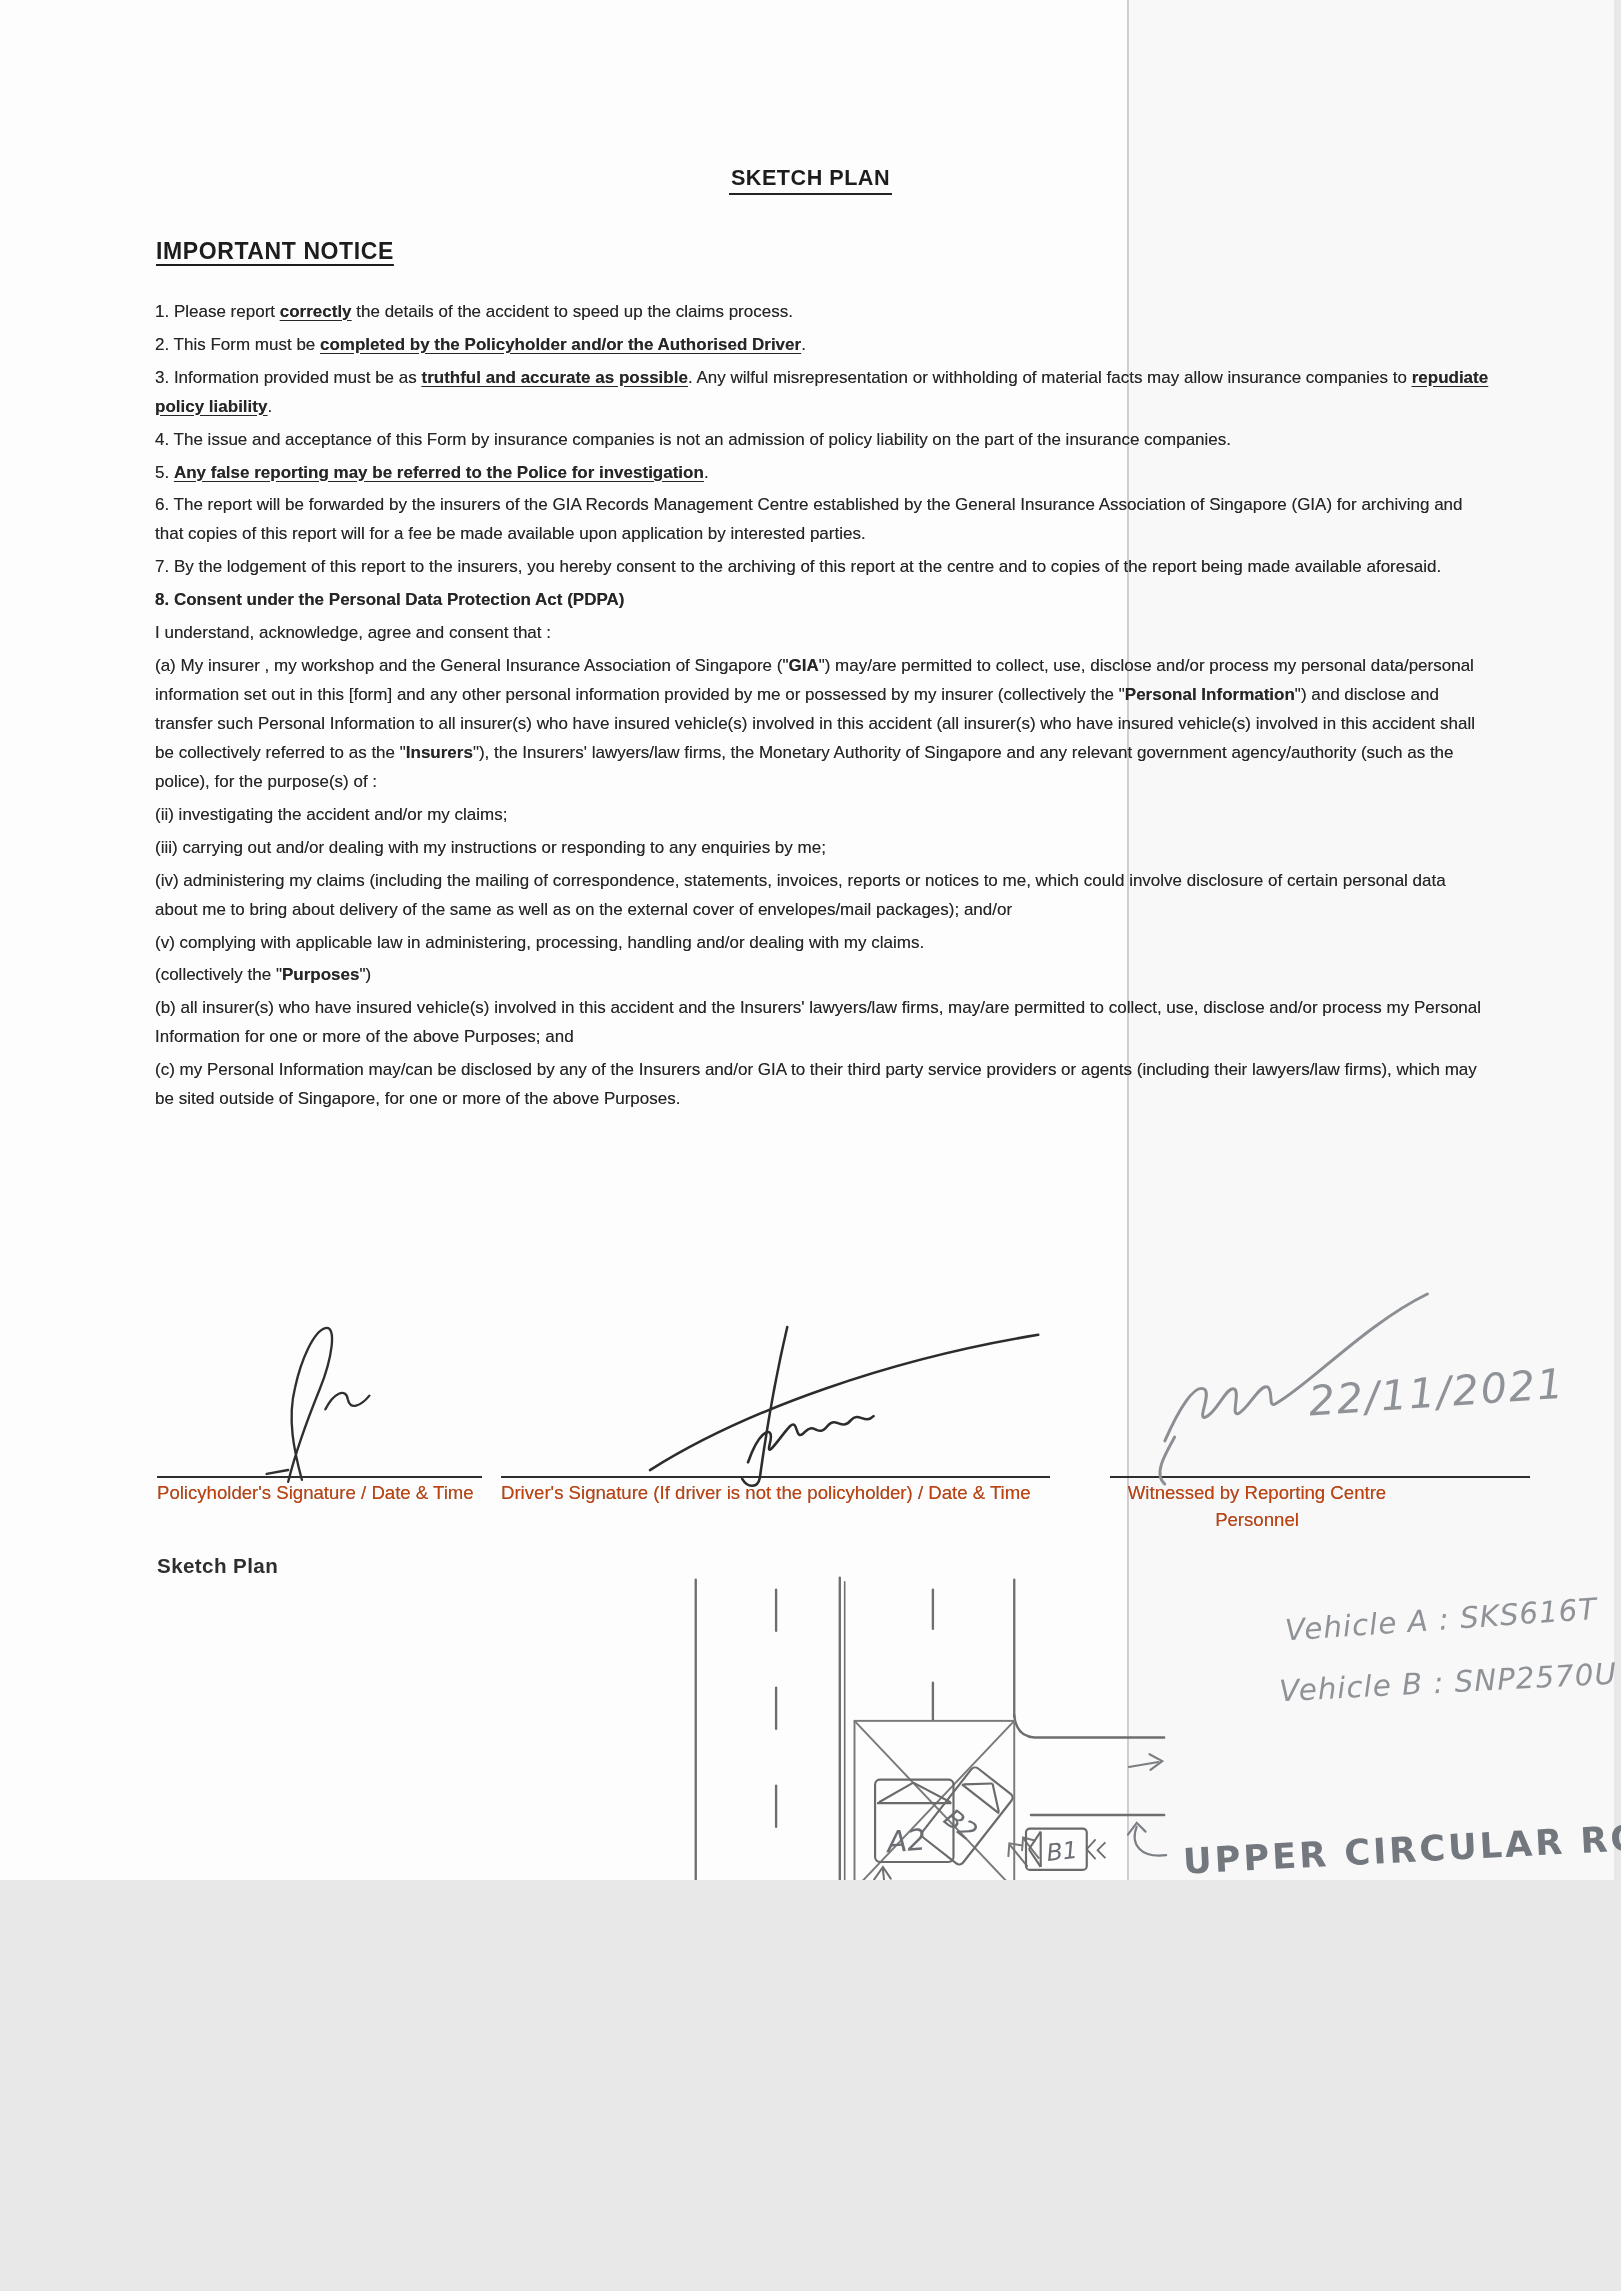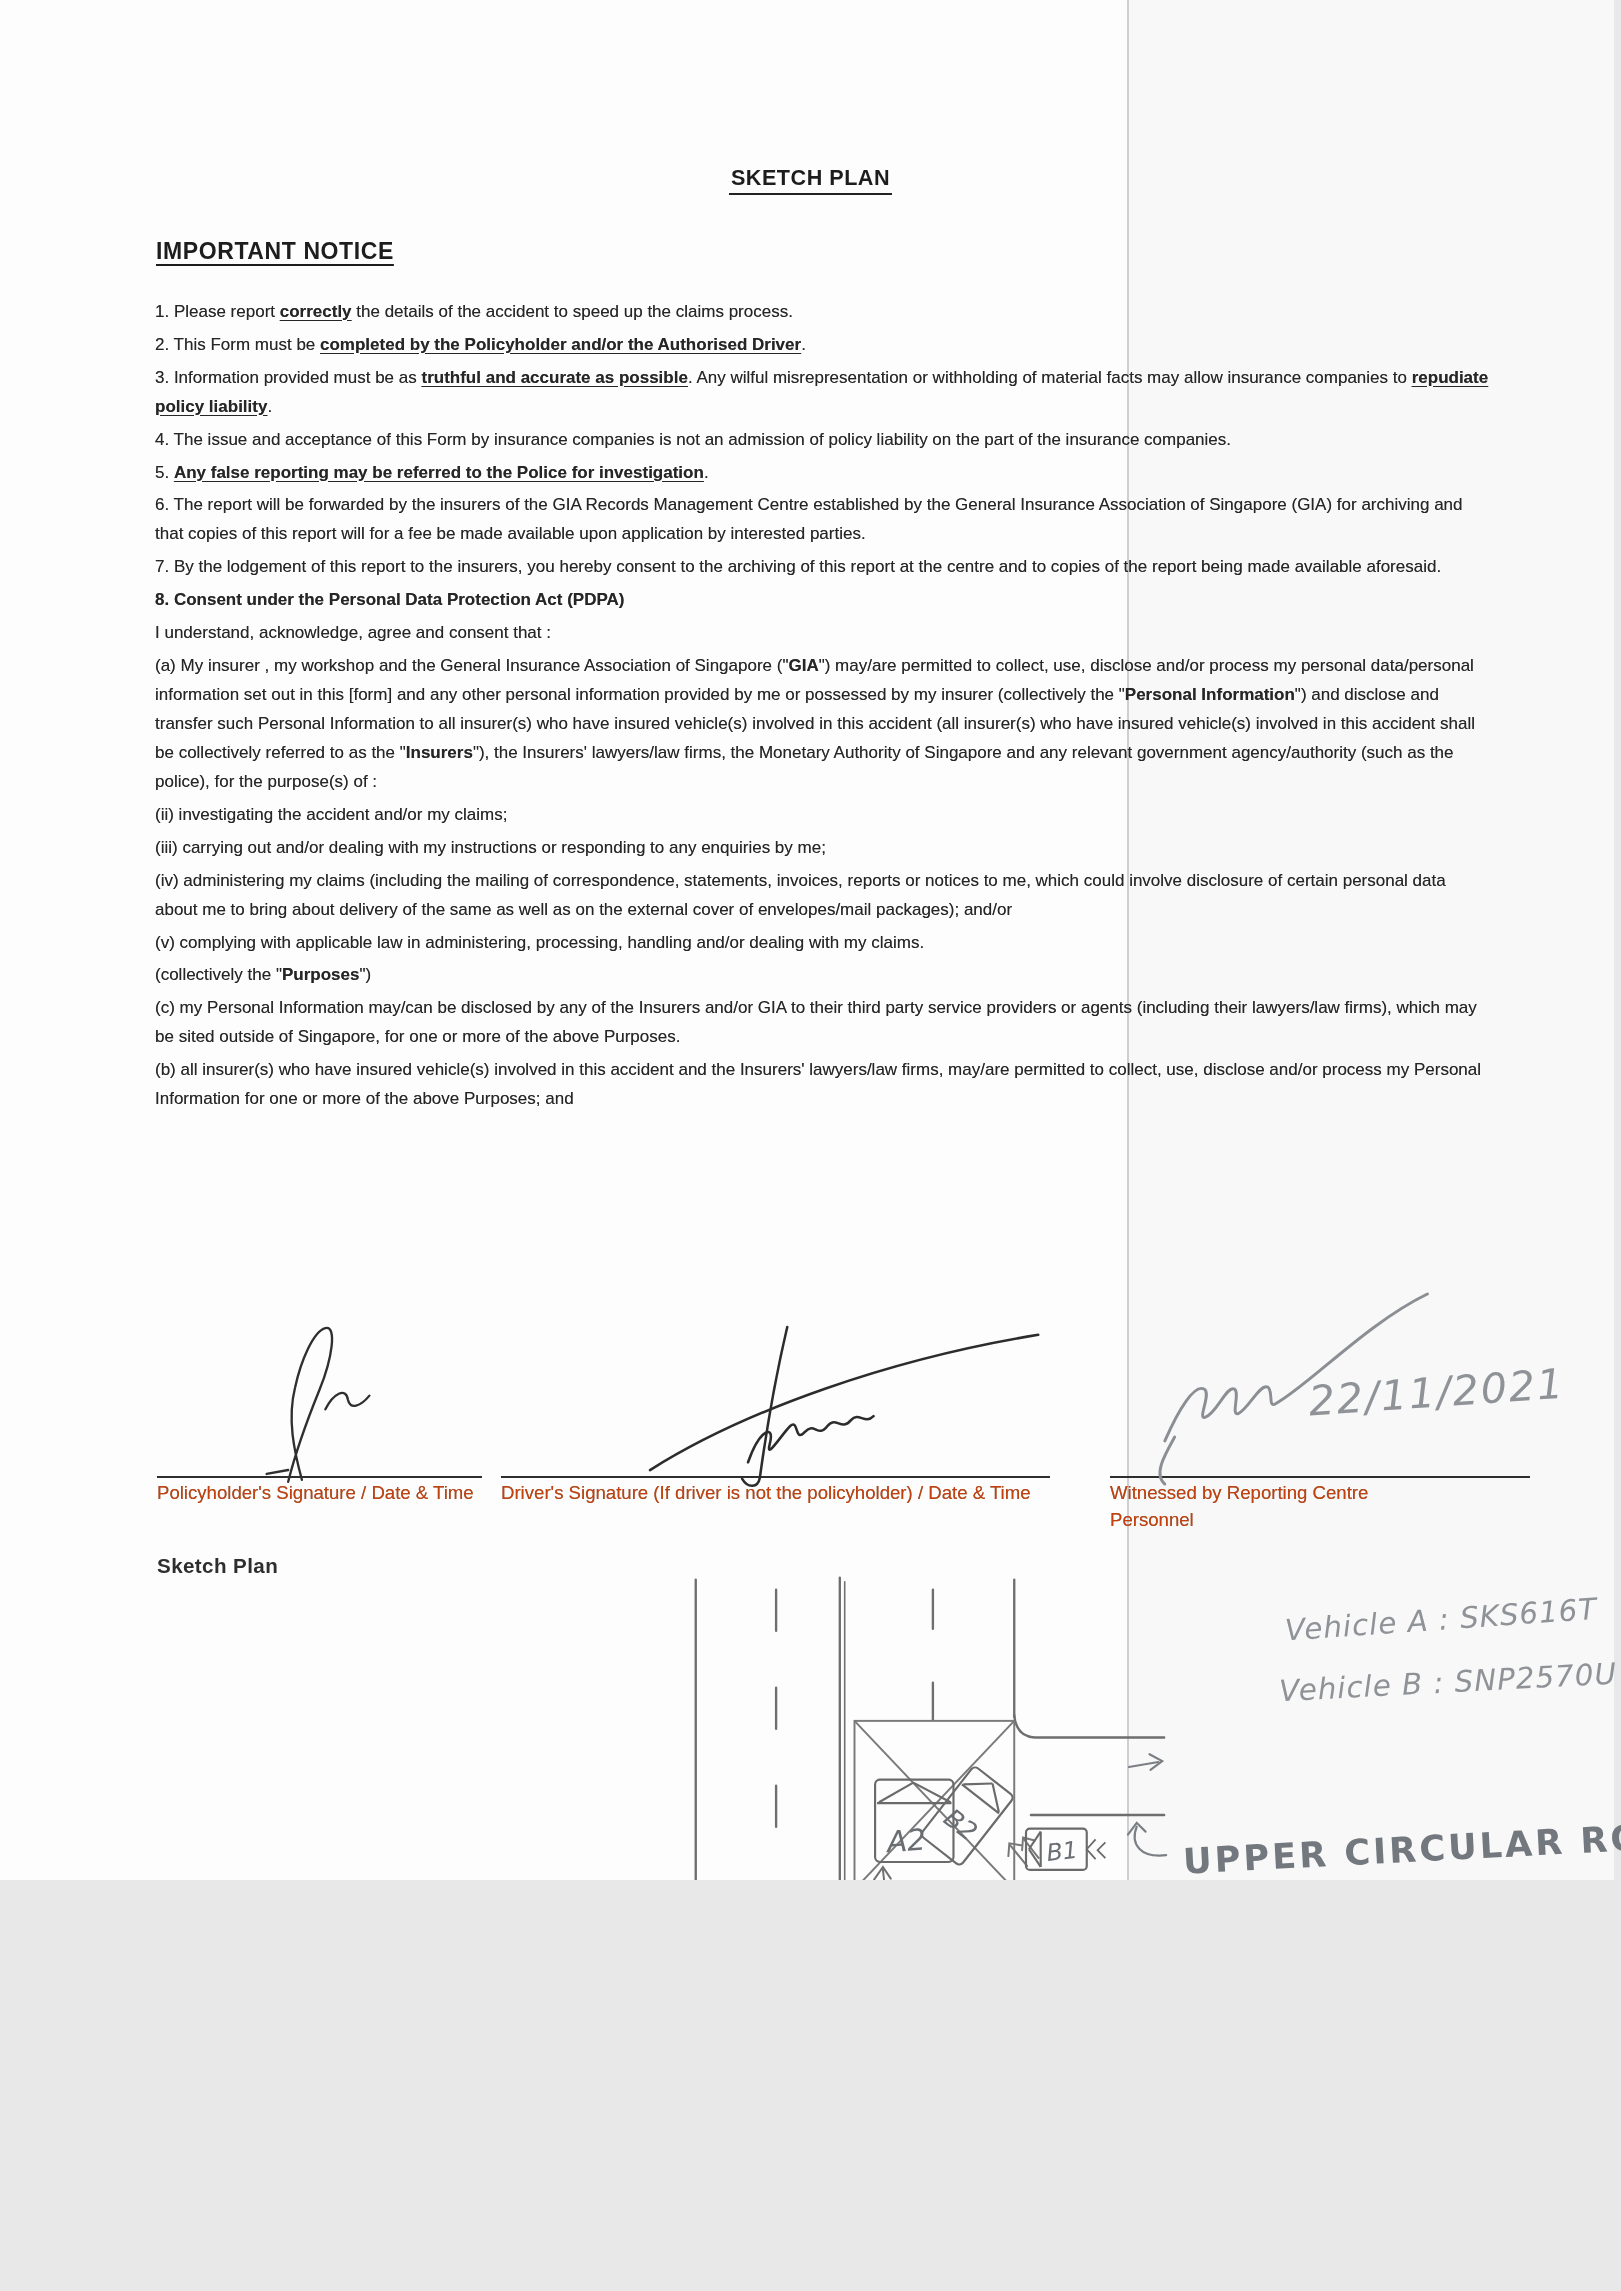--- a/index.html
+++ b/index.html
@@ -31,21 +31,21 @@
   .notice-item .u{text-decoration:underline;text-underline-offset:2.9px;}
   
   .sig-block{top:1315px;display:flex;flex-direction:column;}
   .sig-scrib{position:relative;height:161px;overflow:visible;}
   .sig-scrib svg{position:absolute;left:0;bottom:-11.8px;overflow:visible;}
   .sig-line{border-top:2px solid #2e2e2e;}
   .sig-label{font-size:18.6px;line-height:26.5px;color:#c2410c;margin-top:2px;text-shadow:0 0 0.4px rgba(40,40,40,.5);}
   #sig-policyholder{left:157px;width:325px;}
   #sig-driver{left:501px;width:549px;}
   #sig-witness{left:1110px;width:420px;}
-  #sig-witness .sig-label{width:294px;}
+  #sig-witness .sig-label{width:294px;text-align:center;}
   #sketch-heading{left:157px;top:1554px;font-size:20.6px;font-weight:700;color:#2e2e2e;letter-spacing:0.4px;}
   
   #sketch-svg{left:431px;top:1568px;}
   text.hand-pencil{font-family:"DejaVu Sans",sans-serif;font-style:italic;fill:#8f9398;}
   text.hand-marker{font-family:"DejaVu Sans",sans-serif;fill:#73787e;font-weight:600;}
   text.veh-label{font-family:"DejaVu Sans",sans-serif;font-style:italic;fill:#6a6e72;}
 </style>
 </head>
 <body>
 
@@ -71,22 +71,22 @@
       <div class="notice-item"><span>6. The report will be forwarded by the insurers of the GIA Records Management Centre established by the General Insurance Association of Singapore (GIA) for archiving and that copies of this report will for a fee be made available upon application by interested parties.</span></div>
       <div class="notice-item"><span>7. By the lodgement of this report to the insurers, you hereby consent to the archiving of this report at the centre and to copies of the report being made available aforesaid.</span></div>
       <div class="notice-item"><span class="b">8. Consent under the Personal Data Protection Act (PDPA)</span></div>
       <div class="notice-item"><span>I understand, acknowledge, agree and consent that :</span></div>
       <div class="notice-item"><span>(a) My insurer , my workshop and the General Insurance Association of Singapore ("</span><span class="b">GIA</span><span>") may/are permitted to collect, use, disclose and/or process my personal data/personal information set out in this [form] and any other personal information provided by me or possessed by my insurer (collectively the "</span><span class="b">Personal Information</span><span>") and disclose and transfer such Personal Information to all insurer(s) who have insured vehicle(s) involved in this accident (all insurer(s) who have insured vehicle(s) involved in this accident shall be collectively referred to as the "</span><span class="b">Insurers</span><span>"), the Insurers' lawyers/law firms, the Monetary Authority of Singapore and any relevant government agency/authority (such as the police), for the purpose(s) of :</span></div>
       <div class="notice-item"><span>(ii) investigating the accident and/or my claims;</span></div>
       <div class="notice-item"><span>(iii) carrying out and/or dealing with my instructions or responding to any enquiries by me;</span></div>
       <div class="notice-item"><span>(iv) administering my claims (including the mailing of correspondence, statements, invoices, reports or notices to me, which could involve disclosure of certain personal data about me to bring about delivery of the same as well as on the external cover of envelopes/mail packages); and/or</span></div>
       <div class="notice-item"><span>(v) complying with applicable law in administering, processing, handling and/or dealing with my claims.</span></div>
       <div class="notice-item"><span>(collectively the "</span><span class="b">Purposes</span><span>")</span></div>
+      <div class="notice-item"><span>(b) all insurer(s) who have insured vehicle(s) involved in this accident and the Insurers' lawyers/law firms, may/are permitted to collect, use, disclose and/or process my Personal Information for one or more of the above Purposes; and</span></div>
       <div class="notice-item"><span>(c) my Personal Information may/can be disclosed by any of the Insurers and/or GIA to their third party service providers or agents (including their lawyers/law firms), which may be sited outside of Singapore, for one or more of the above Purposes.</span></div>
-      <div class="notice-item"><span>(b) all insurer(s) who have insured vehicle(s) involved in this accident and the Insurers' lawyers/law firms, may/are permitted to collect, use, disclose and/or process my Personal Information for one or more of the above Purposes; and</span></div>
     </div>
 
   <div class="abs sig-block" id="sig-policyholder">
     <div class="sig-scrib">
       <svg width="325" height="173" viewBox="0 0 332 176">
         <g fill="none" stroke="#2f2f2f" stroke-width="2.4" stroke-linecap="round">
           <path d="M 148 168 C 140 138, 133 106, 141 74 C 147 46, 160 16, 172 13 C 184 10, 179 44, 166 76 C 153 108, 141 142, 134 170"></path>
           <path d="M 172 96 C 180 80, 193 73, 195 86 C 197 97, 208 93, 217 82"></path>
           <path d="M 112 162 L 134 158"></path>
         </g>

